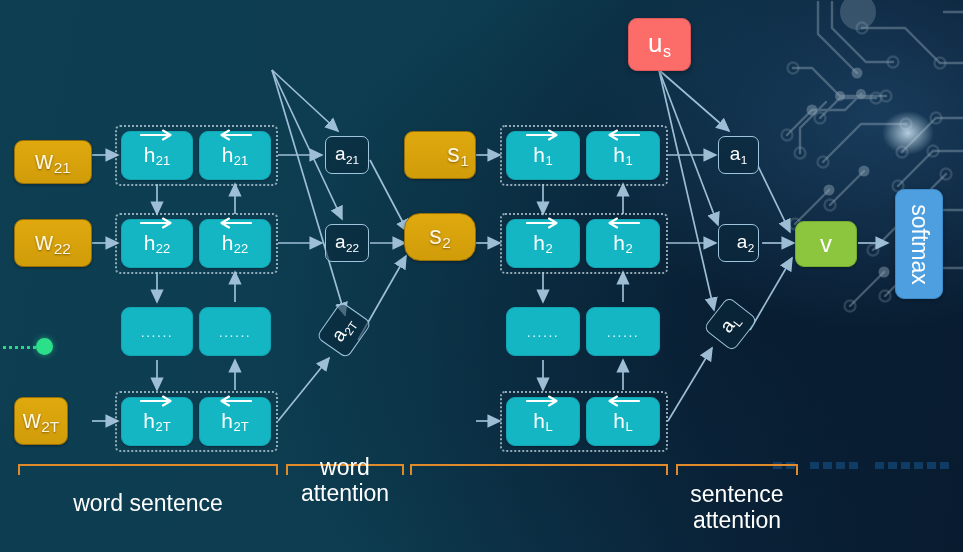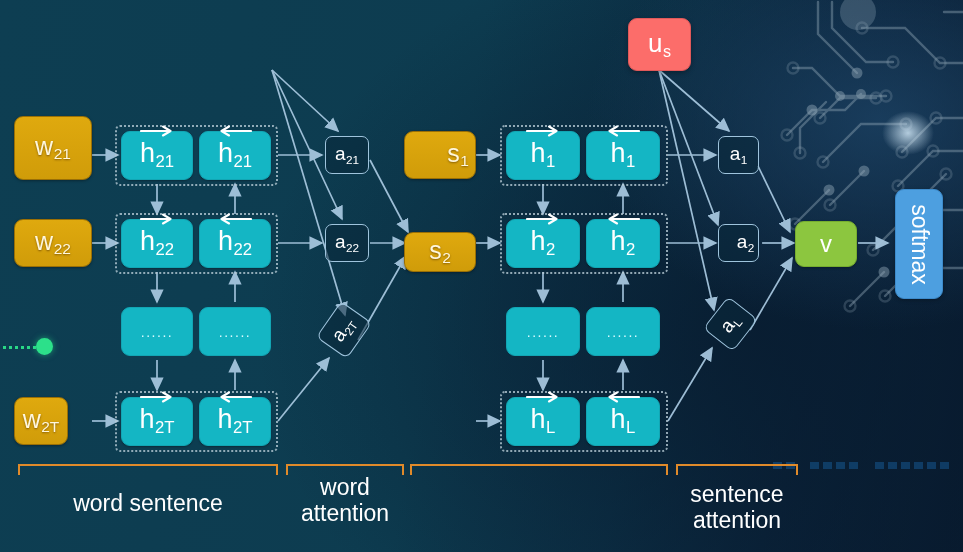--- a/index.html
+++ b/index.html
@@ -25,21 +25,21 @@
   .n-word{background:linear-gradient(180deg,#dfa90e,#d09c09);border:1.6px solid #9a6f05;
     border-radius:9px;box-shadow:0 1px 3px rgba(0,0,0,.35);}
   .n-word .lbl{font-size:25px;color:#fff7dd;text-shadow:0 1px 2px rgba(90,55,0,.65);}
 
   .n-sent{background:linear-gradient(180deg,#dfa90e,#d09c09);border:1.6px solid #9a6f05;
     border-radius:9px;box-shadow:0 1px 3px rgba(0,0,0,.35);}
   .n-sent .lbl{font-size:25px;color:#fff7dd;text-shadow:0 1px 2px rgba(90,55,0,.65);}
 
   .n-h{background:#14b6c4;border:1px solid #12a6b4;border-radius:9px;
     box-shadow:0 1px 2px rgba(0,0,0,.28);}
-  .n-h .lbl{font-size:27px;color:#ffffff;}
+  .n-h .lbl{font-size:21px;color:#ffffff;}
   .n-h .ovr{position:absolute;left:50%;transform:translateX(-50%);top:-15px;
     width:34px;height:12px;}
 
   .n-dots{background:#14b6c4;border:1px solid #12a6b4;border-radius:9px;}
   .n-dots .lbl{font-size:14px;color:#d9fbff;letter-spacing:1.5px;}
 
   .n-u{background:#fc6d6a;border:1px solid #e0595a;border-radius:9px;
     box-shadow:0 2px 5px rgba(0,0,0,.3);}
   .n-u .lbl{font-size:26px;color:#ffffff;}
 
@@ -220,21 +220,21 @@
   <div class="greendot" style="left:36px;top:338px;"></div>
 
   <div class="dotbox" style="left:115px;top:125px;width:163px;height:61px;"></div>
   <div class="dotbox" style="left:115px;top:213px;width:163px;height:61px;"></div>
   <div class="dotbox" style="left:115px;top:391px;width:163px;height:61px;"></div>
 
   <div class="dotbox" style="left:500px;top:125px;width:168px;height:61px;"></div>
   <div class="dotbox" style="left:500px;top:213px;width:168px;height:61px;"></div>
   <div class="dotbox" style="left:500px;top:391px;width:168px;height:61px;"></div>
 
-  <div class="node n-word" style="left:14px;top:116px;width:78px;height:64px;">
+  <div class="node n-word" style="left:14px;top:140px;width:78px;height:44px;">
     <span class="lbl"><span>w</span><sub>21</sub></span>
   </div>
   <div class="node n-word" style="left:14px;top:219px;width:78px;height:48px;">
     <span class="lbl"><span>w</span><sub>22</sub></span>
   </div>
   <div class="node n-word" style="left:14px;top:397px;width:54px;height:48px;">
     <span class="lbl"><span>w</span><sub>2T</sub></span>
   </div>
 
   <div class="node n-h" style="left:121px;top:131px;width:72px;height:49px;">
@@ -296,21 +296,21 @@
   <div class="node n-att" style="left:325px;top:224px;width:44px;height:38px;">
     <span class="lbl"><span>a</span><sub>22</sub></span>
   </div>
   <div class="node n-att" style="left:322px;top:311px;width:44px;height:38px;transform:rotate(-55deg);">
     <span class="lbl"><span>a</span><sub>2T</sub></span>
   </div>
 
   <div class="node n-sent" style="left:404px;top:131px;width:72px;height:48px;padding-left:36px;">
     <span class="lbl"><span>s</span><sub>1</sub></span>
   </div>
-  <div class="node n-sent" style="left:404px;top:232px;width:72px;height:40px;">
+  <div class="node n-sent" style="left:404px;top:213px;width:72px;height:48px;border-radius:16px;">
     <span class="lbl"><span>s</span><sub>2</sub></span>
   </div>
 
   <div class="node n-h" style="left:506px;top:131px;width:74px;height:49px;">
     <span class="lbl">
       <svg class="ovr" viewBox="0 0 34 12">
           <path d="M1 6 L29 6 M23 1.5 L30.5 6 L23 10.5" stroke="#fff" stroke-width="2.1" fill="none" stroke-linecap="round" stroke-linejoin="round"></path>
         </svg>
       <span>h</span><sub>1</sub></span>
   </div>
@@ -378,21 +378,21 @@
   </div>
 
   <div class="brk" style="left:18px;top:464px;width:260px;"></div>
   <div class="brk" style="left:286px;top:464px;width:118px;"></div>
   <div class="brk" style="left:410px;top:464px;width:258px;"></div>
   <div class="brk" style="left:676px;top:464px;width:122px;"></div>
 
   <div class="cap" style="left:18px;top:490px;width:260px;">
     <span>word sentence</span>
   </div>
-  <div class="cap" style="left:283px;top:474px;width:124px;">
+  <div class="cap" style="left:283px;top:454px;width:124px;">
     <div>word</div>
     <div>attention</div>
   </div>
   <div class="cap" style="left:672px;top:481px;width:130px;text-align:center;">
     <div>sentence</div>
     <div>attention</div>
   </div>
 
 </div>
 

